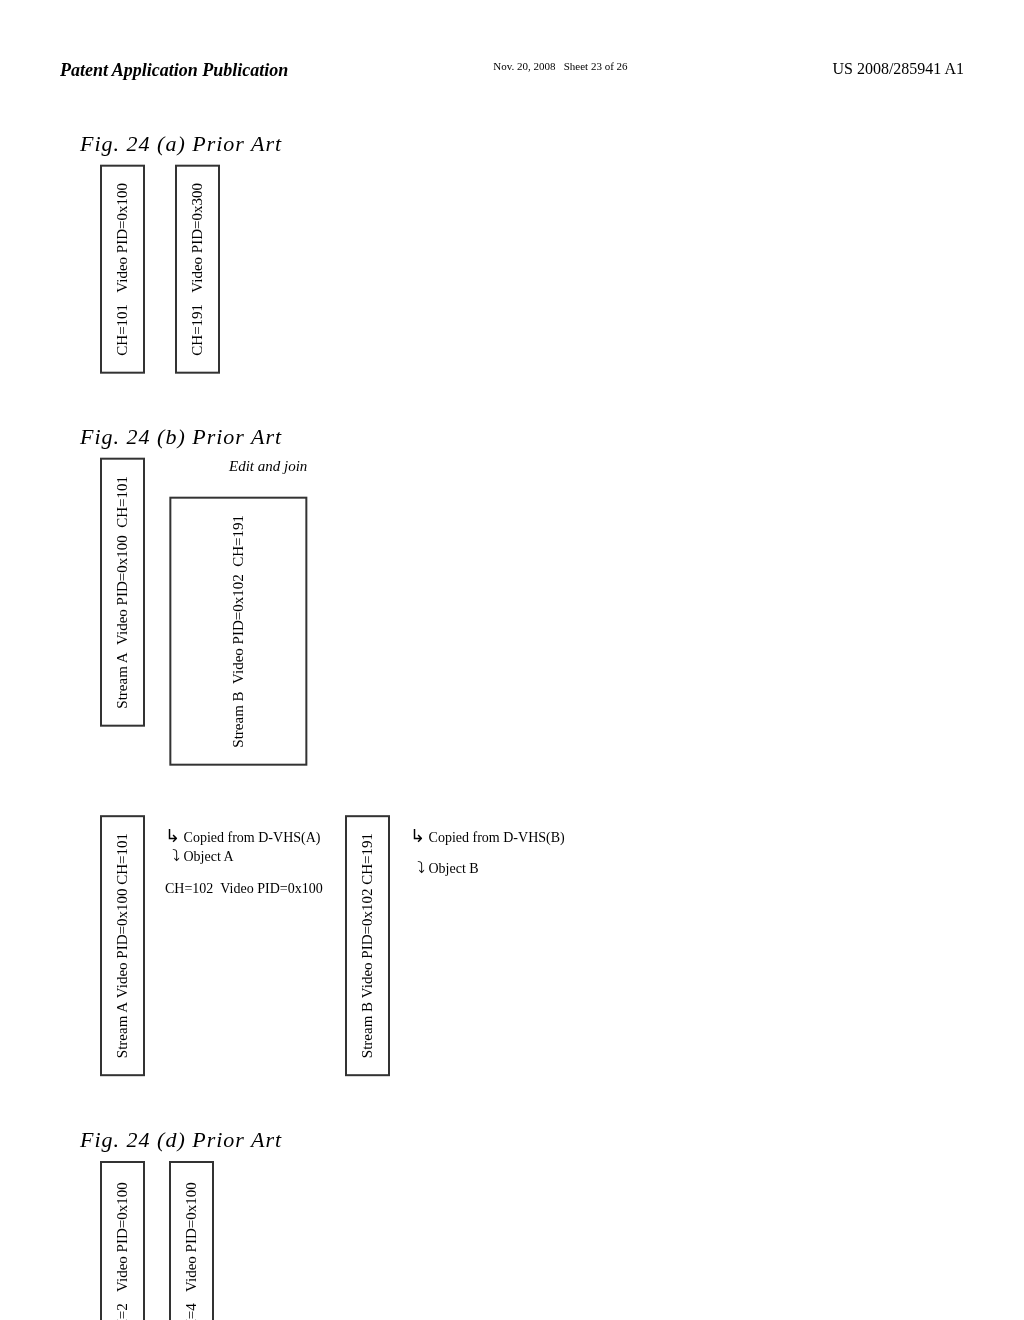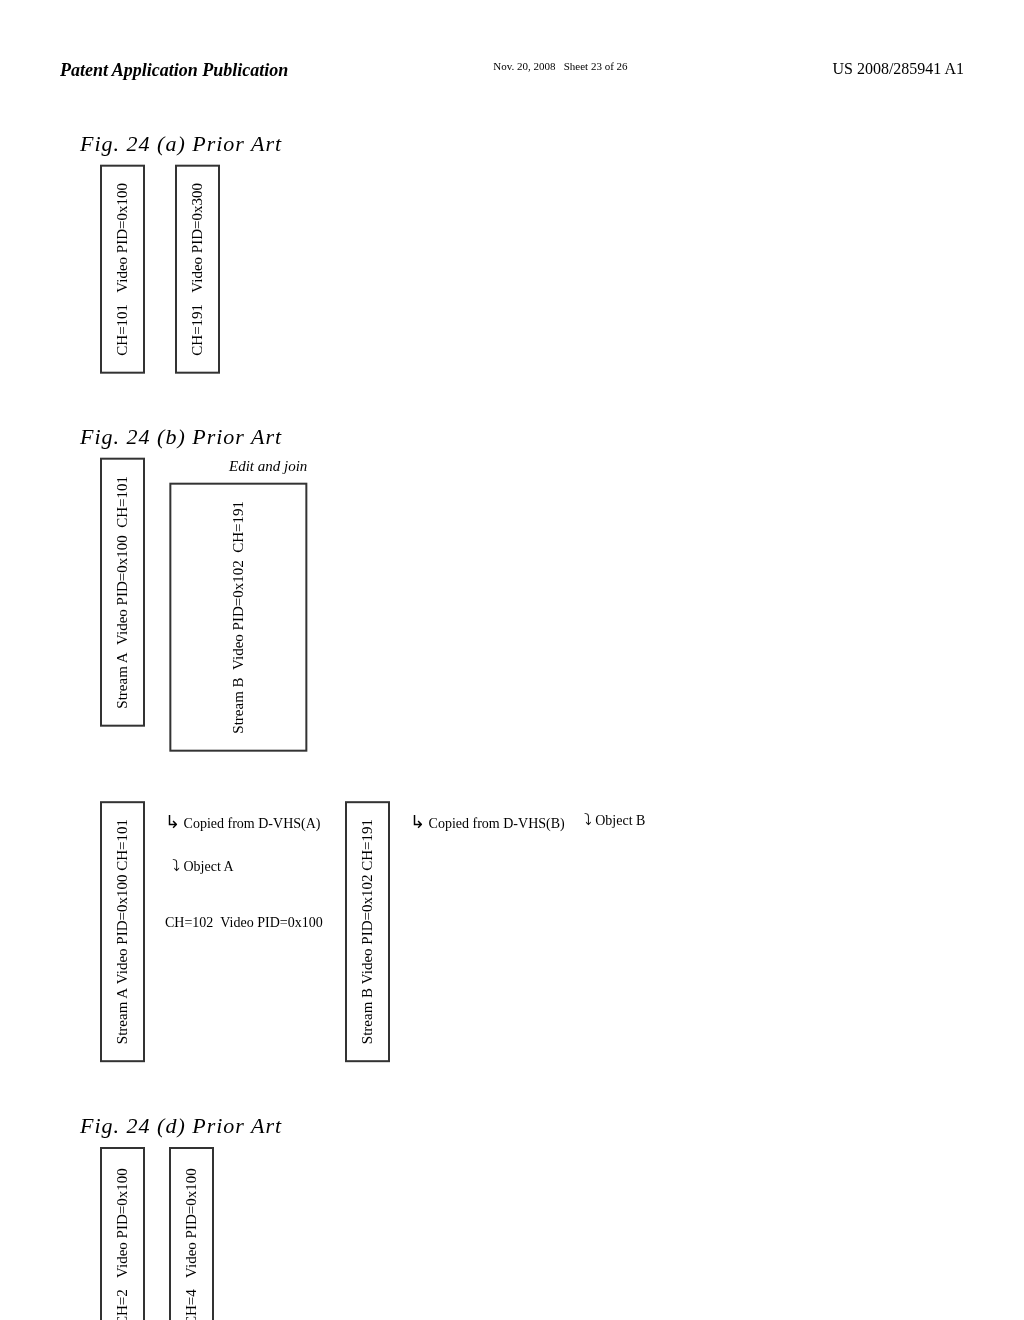--- a/index.html
+++ b/index.html
@@ -57,21 +57,21 @@
     .fig-a-layout {
       display: flex;
       align-items: flex-start;
       gap: 30px;
       padding-left: 20px;
     }
     .edit-join-label {
       font-size: 15px;
       font-style: italic;
       margin-left: 60px;
-      margin-bottom: 8px;
+      margin-bottom: 22px;
     }
     
     .outer-stream {
       border: 2.5px solid #333;
       writing-mode: vertical-rl;
       text-orientation: mixed;
       transform: rotate(180deg);
       padding: 16px 12px;
       font-size: 15px;
       white-space: nowrap;
@@ -141,39 +141,39 @@
     <div class="fig-section">
       <div style="display:flex; align-items:flex-start; gap:20px; padding-left:20px; position:relative;">
 
         <div style="display:flex; flex-direction:column; align-items:flex-start; position:relative;">
           <div class="outer-stream" style="min-height:220px;">
             <span>Stream A&nbsp;Video PID=0x100&nbsp;CH=101</span>
           </div>
 
         </div>
 
-        <div style="display:flex; flex-direction:column; justify-content:flex-start; margin-top:10px; font-size:14px; gap:24px; min-width:160px;">
+        <div style="display:flex; flex-direction:column; justify-content:flex-start; margin-top:10px; font-size:14px; gap:0; min-width:160px;">
           <div>
             <span style="font-size:18px;">↳</span>&nbsp;<span>Copied from D-VHS(A)</span>
           </div>
           <div>
             &nbsp;&nbsp;<span style="font-size:16px;">⤵</span>&nbsp;<span>Object A</span>
           </div>
           <div style="margin-top:16px;">
             <span>CH=102</span>&nbsp;&nbsp;<span>Video</span> PID=0x100
           </div>
         </div>
 
         <div style="display:flex; flex-direction:column; align-items:flex-start; position:relative;">
           <div class="outer-stream" style="min-height:220px;">
             <span>Stream B&nbsp;Video PID=0x102&nbsp;CH=191</span>
           </div>
         </div>
 
-        <div style="display:flex; flex-direction:row; justify-content:flex-start; margin-top:10px; font-size:14px; gap:12px; min-width:160px;">
+        <div style="display:flex; flex-direction:column; justify-content:flex-start; margin-top:10px; font-size:14px; gap:12px; min-width:160px;">
           <div>
             <span style="font-size:18px;">↳</span>&nbsp;<span>Copied from D-VHS(B)</span>
           </div>
           <div>
             &nbsp;&nbsp;<span style="font-size:16px;">⤵</span>&nbsp;<span>Object B</span>
           </div>
         </div>
       </div>
     </div>
 

